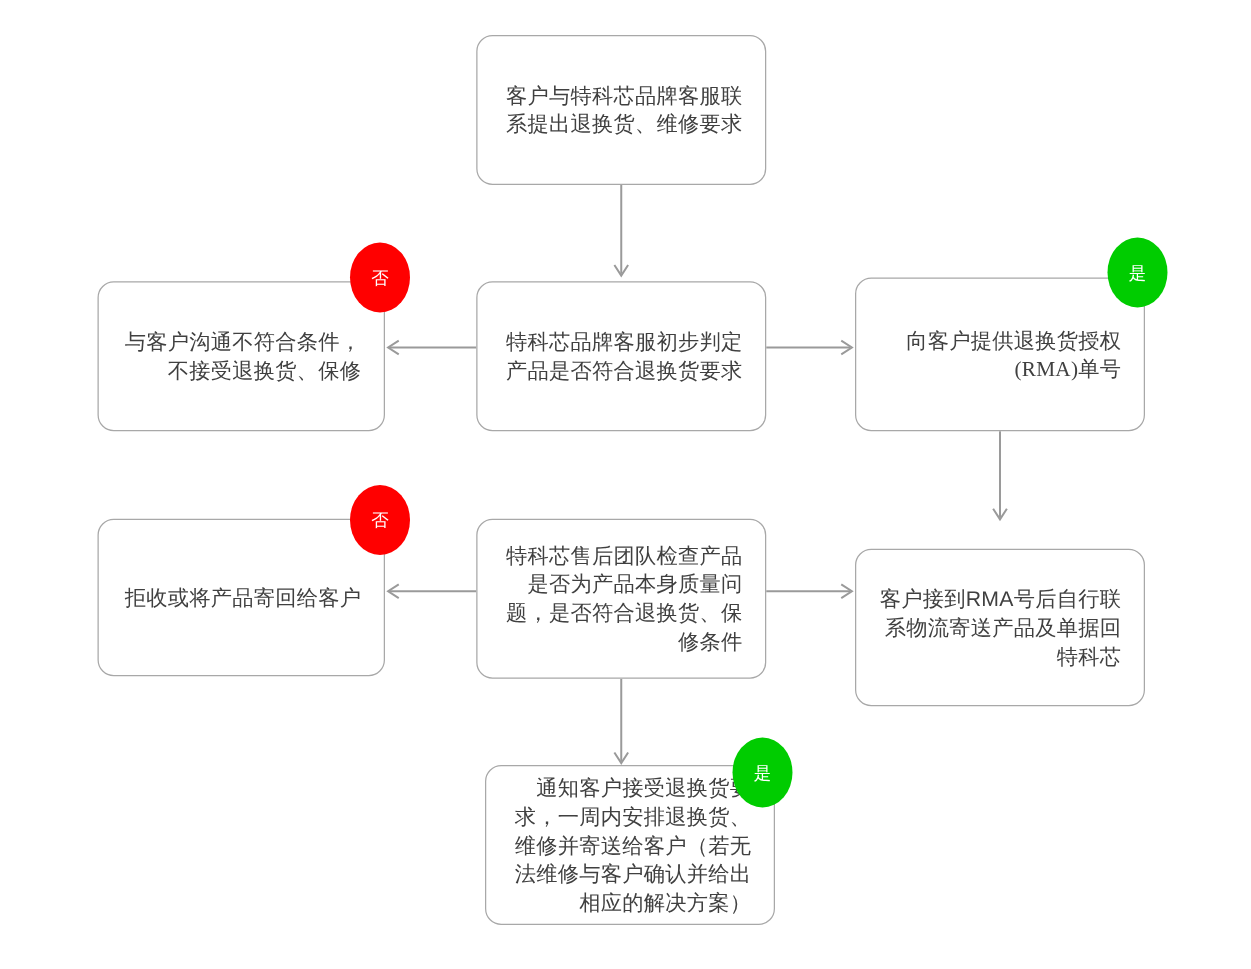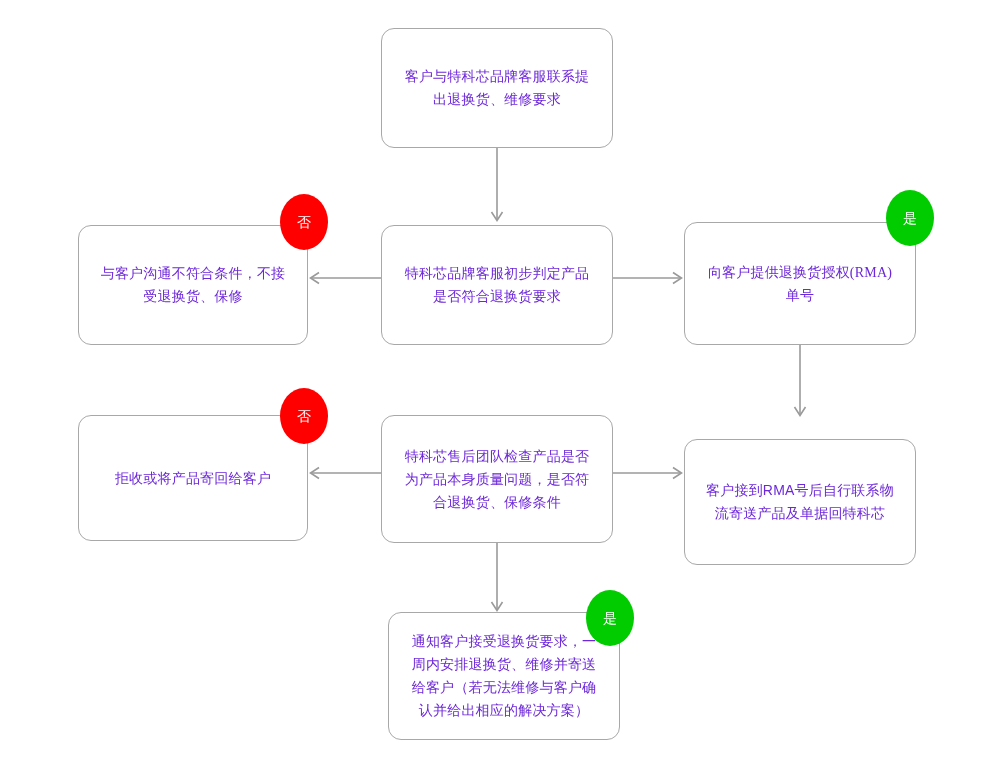--- a/index.html
+++ b/index.html
@@ -22,28 +22,28 @@
     box-sizing: border-box;
     background: #ffffff;
     border: 1px solid #a8a8a8;
     border-radius: 13px;
     display: flex;
     align-items: center;
     justify-content: flex-start;
     z-index: 2;
   }
   .node-text {
-    font-size: 14px;
+    font-size: 17px;
     line-height: 23px;
-    color: #6d28d9;
+    color: #404040;
     letter-spacing: 0.2px;
     padding: 0 18px;
     width: 100%;
     box-sizing: border-box;
-    text-align: center;
+    text-align: right;
     white-space: pre-line;
   }
   .badge {
     position: absolute;
     width: 48px;
     height: 56px;
     border-radius: 50%;
     display: flex;
     align-items: center;
     justify-content: center;

